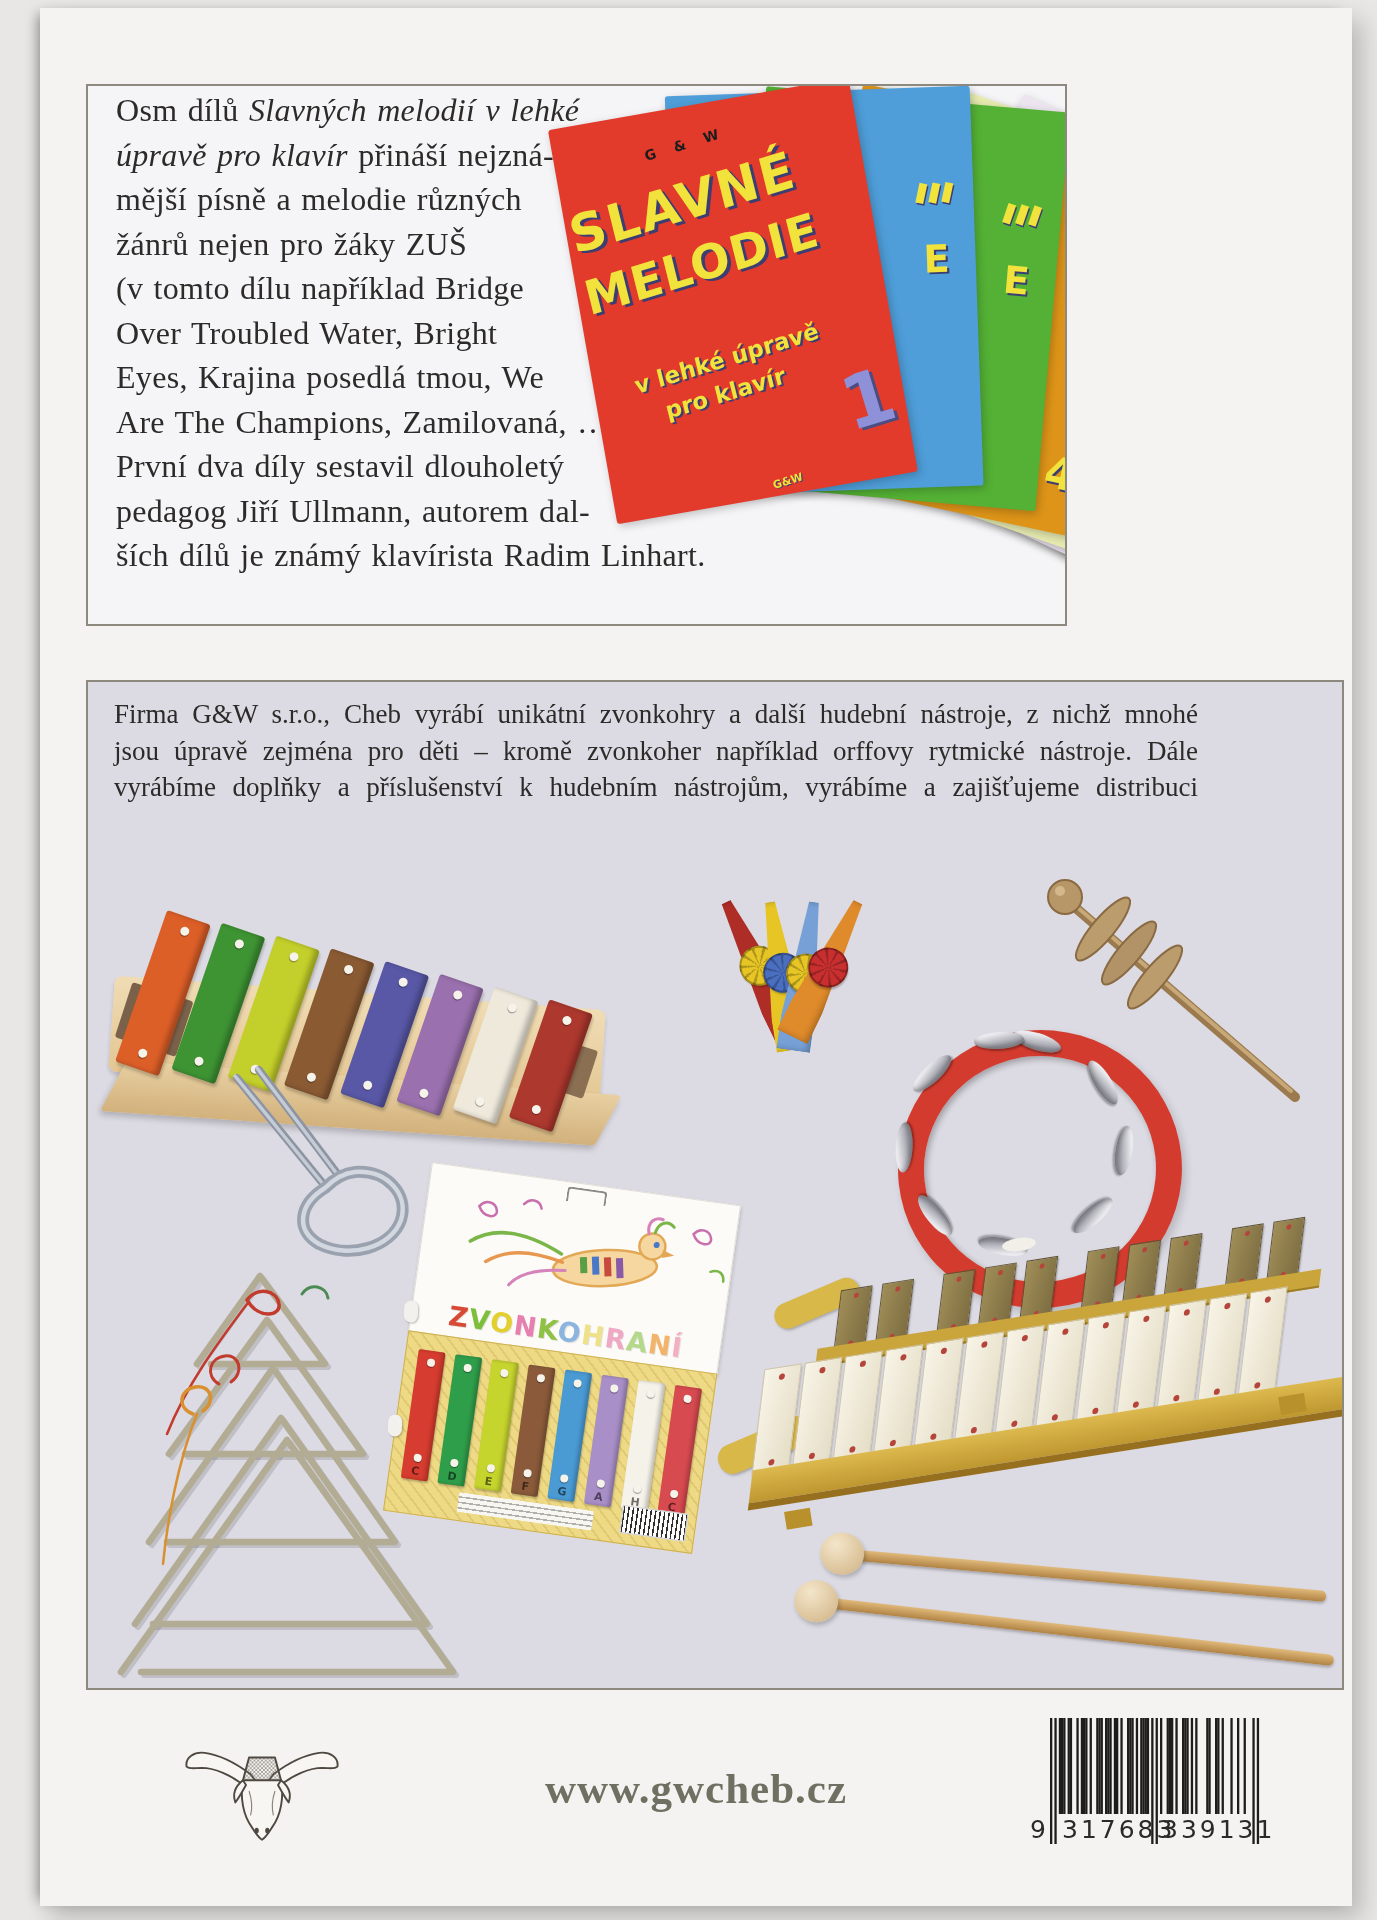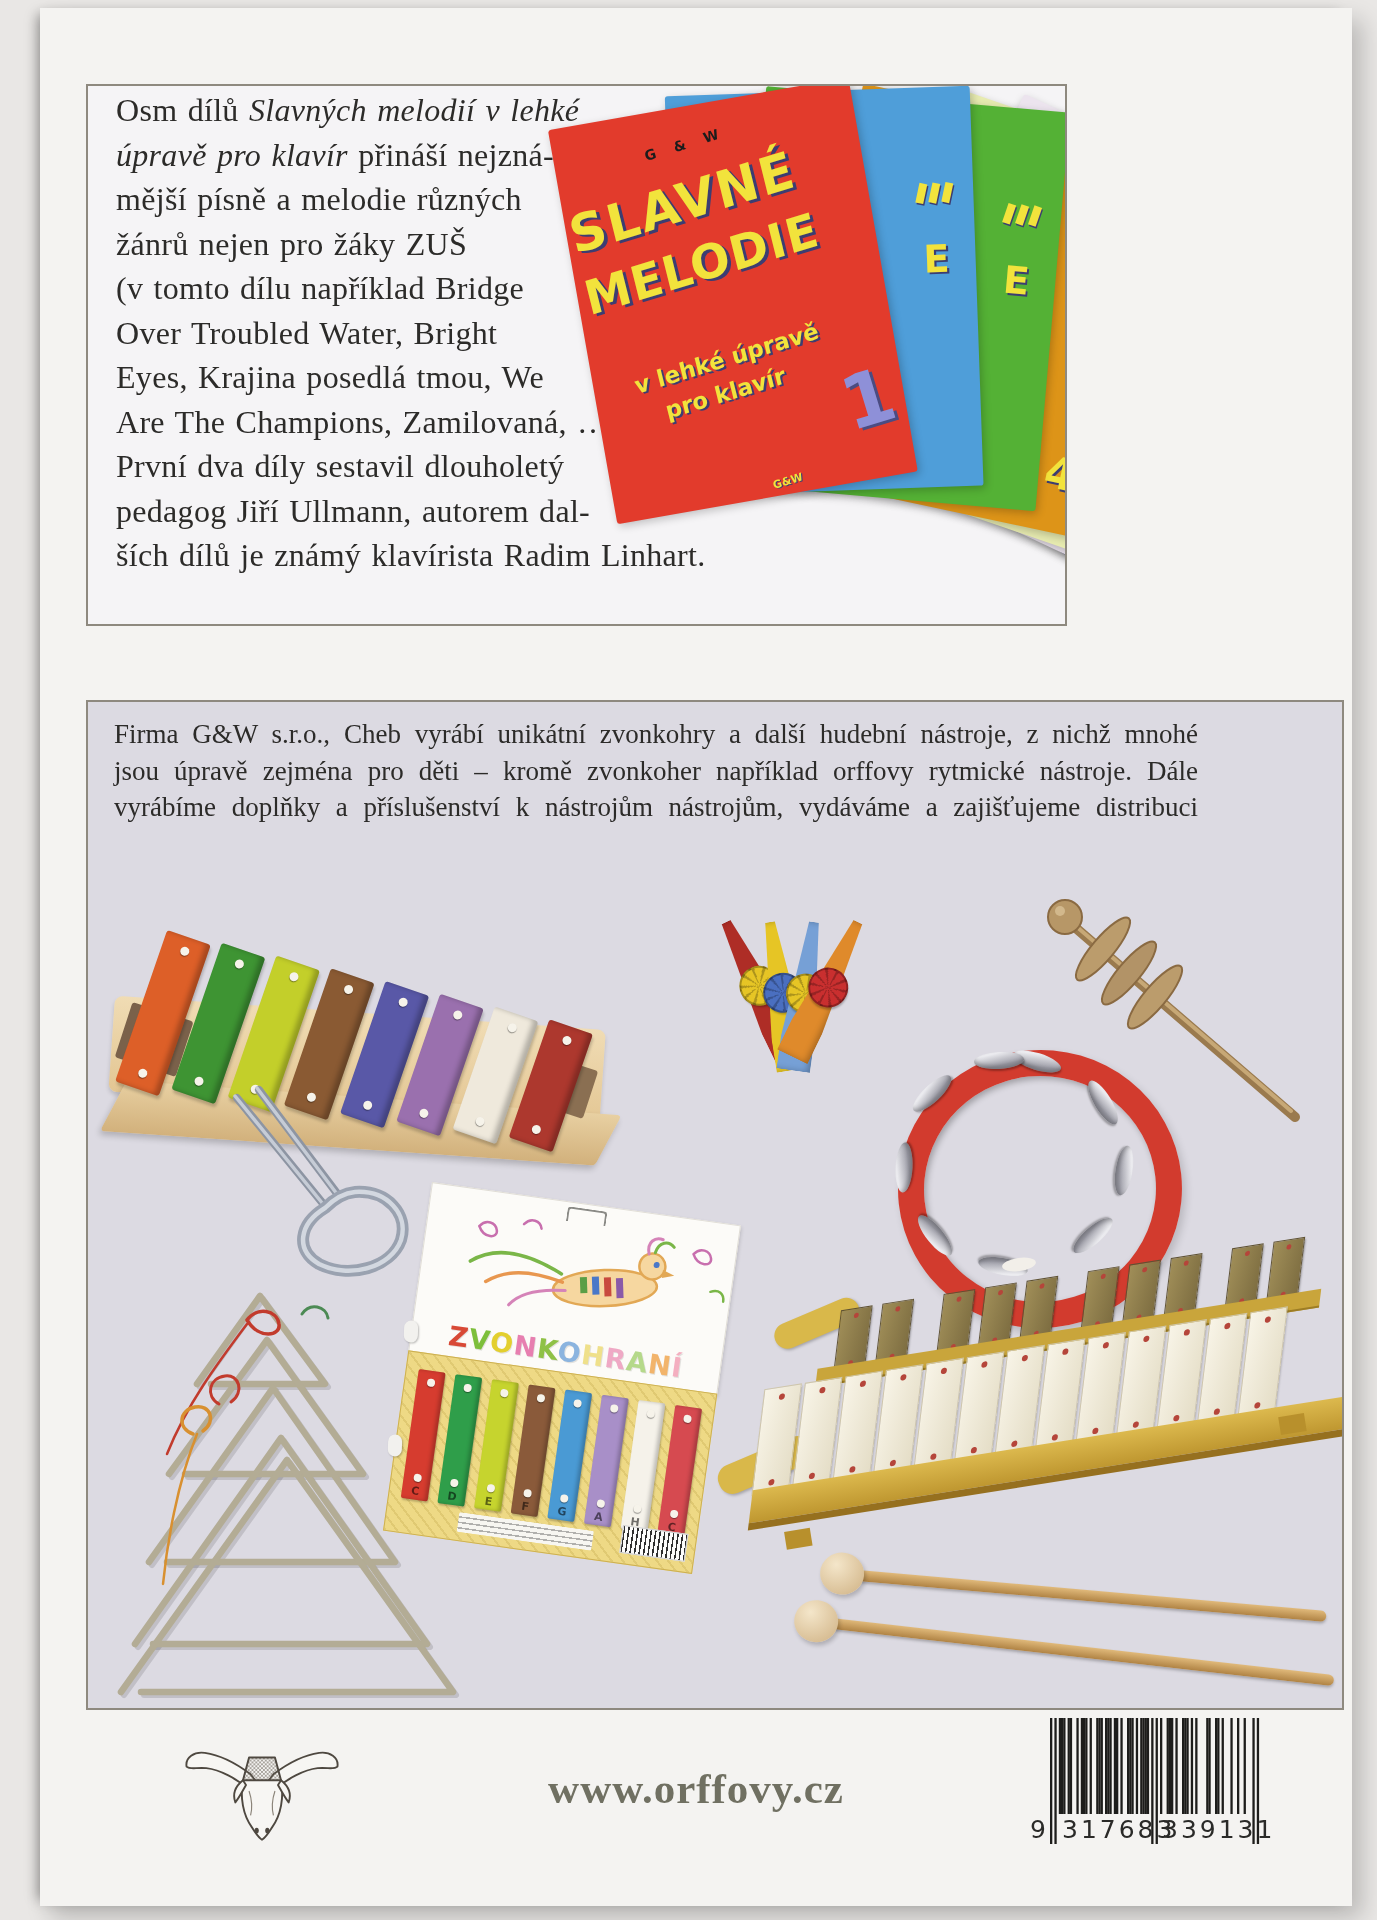--- a/index.html
+++ b/index.html
@@ -2,21 +2,21 @@
 <html><head>
 <meta charset="utf-8">
 <style>
   html,body{margin:0;padding:0;background:#dedcda;}
   .page{position:relative;width:1377px;height:1920px;background:#e9e7e5;overflow:hidden;
         font-family:"Liberation Serif","DejaVu Serif",serif;}
   .book{position:absolute;left:40px;top:8px;width:1312px;height:1898px;background:#f4f3f1;
         box-shadow:-8px 0 12px -6px rgba(0,0,0,.38), 10px 12px 22px rgba(0,0,0,.20);}
   .box{position:absolute;border:2px solid #8e897f;overflow:hidden;}
   .box1{left:86px;top:84px;width:977px;height:538px;background:#f5f4f6;}
-  .box2{left:86px;top:700px;width:1254px;height:1006px;background:#dcdae2;}
+  .box2{left:86px;top:680px;width:1254px;height:1006px;background:#dcdae2;}
 
   
   .intro{position:absolute;left:28px;top:2px;margin:0;font-size:32px;line-height:44.5px;
          color:#2c2b29;letter-spacing:.3px;word-spacing:2px;}
   .intro i{font-style:italic;}
 
   
   .fan{position:absolute;left:440px;top:0;width:537px;height:538px;}
   .cover{position:absolute;width:305px;height:400px;border-radius:3px;
          box-shadow:2px 3px 8px rgba(0,0,0,.22);transform-origin:20% 95%;}
@@ -208,21 +208,21 @@
         <div class="cover back" style="left: 330px; top: -2px; background: rgb(236, 228, 238); transform: rotate(25deg); z-index: 3;"></div>
         <div class="cover back" style="left: 356px; top: -4px; background: rgb(75, 74, 123); transform: rotate(30deg); z-index: 2;"></div>
         <div class="cover back" style="left: 378px; top: -6px; background: rgb(252, 252, 251); transform: rotate(34deg); z-index: 1;"></div>
       </div>
   </div>
 
   <div class="box box2">
     <div class="info">
       <div class="jline">Firma G&amp;W s.r.o., Cheb vyrábí unikátní zvonkohry a další hudební nástroje, z nichž mnohé</div>
       <div class="jline">jsou úpravě zejména pro děti – kromě zvonkoher například orffovy rytmické nástroje. Dále</div>
-      <div class="jline">vyrábíme doplňky a příslušenství k nástrojům nástrojům, vydáváme a zajišťujeme distribuci</div>
+      <div class="jline">vyrábíme doplňky a příslušenství k hudebním nástrojům, vyrábíme a zajišťujeme distribuci</div>
     </div>
 
     <div class="sglock">
       <div class="sg-base"></div>
       <div class="sg-front"></div>
       <div class="sg-hole sg-holeL"></div>
       <div class="sg-hole sg-holeR"></div>
       <div>
           <div class="sg-bar" style="left: 30px; top: 0px; height: 160px; background: rgb(221, 95, 40);"></div>
           <div class="sg-bar" style="left: 86px; top: 9px; height: 155px; background: rgb(62, 148, 51);"></div>
@@ -437,21 +437,21 @@
         <path d="M80,66 C70,74 66,84 70,95 C76,87 80,79 84,72 Z"></path>
         <path d="M130,66 C140,74 144,84 140,95 C134,87 130,79 126,72 Z"></path>
       </g>
       <ellipse cx="98" cy="132" rx="2.8" ry="3.8" fill="#4e4840"></ellipse>
       <ellipse cx="112" cy="132" rx="2.8" ry="3.8" fill="#4e4840"></ellipse>
       <path d="M88,80 C92,92 92,104 90,112" stroke="#8a8378" stroke-width="1.5" fill="none"></path>
       <path d="M122,80 C118,92 118,104 120,112" stroke="#8a8378" stroke-width="1.5" fill="none"></path>
     </svg>
   </div>
 
-  <div class="website">www.orffovy.cz</div>
+  <div class="website">www.gwcheb.cz</div>
 
   <div class="barcode">
     <svg width="212" height="130">
         <rect x="0.0" y="0" width="2.3" height="126" fill="#1d1d1b"></rect>
         <rect x="4.4" y="0" width="2.3" height="126" fill="#1d1d1b"></rect>
         <rect x="8.8" y="0" width="2.3" height="96" fill="#1d1d1b"></rect>
         <rect x="11.0" y="0" width="2.3" height="96" fill="#1d1d1b"></rect>
         <rect x="13.2" y="0" width="2.3" height="96" fill="#1d1d1b"></rect>
         <rect x="17.6" y="0" width="2.3" height="96" fill="#1d1d1b"></rect>
         <rect x="19.8" y="0" width="2.3" height="96" fill="#1d1d1b"></rect>

